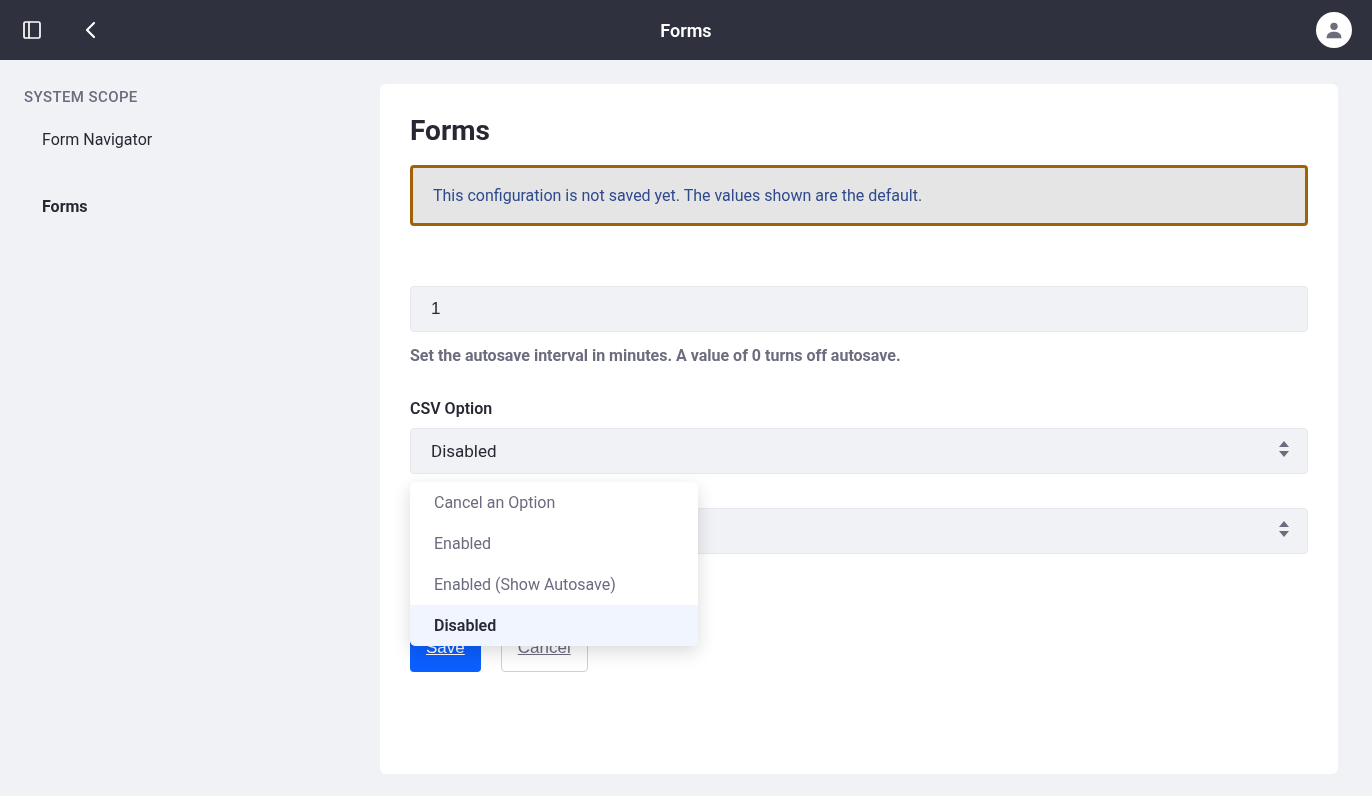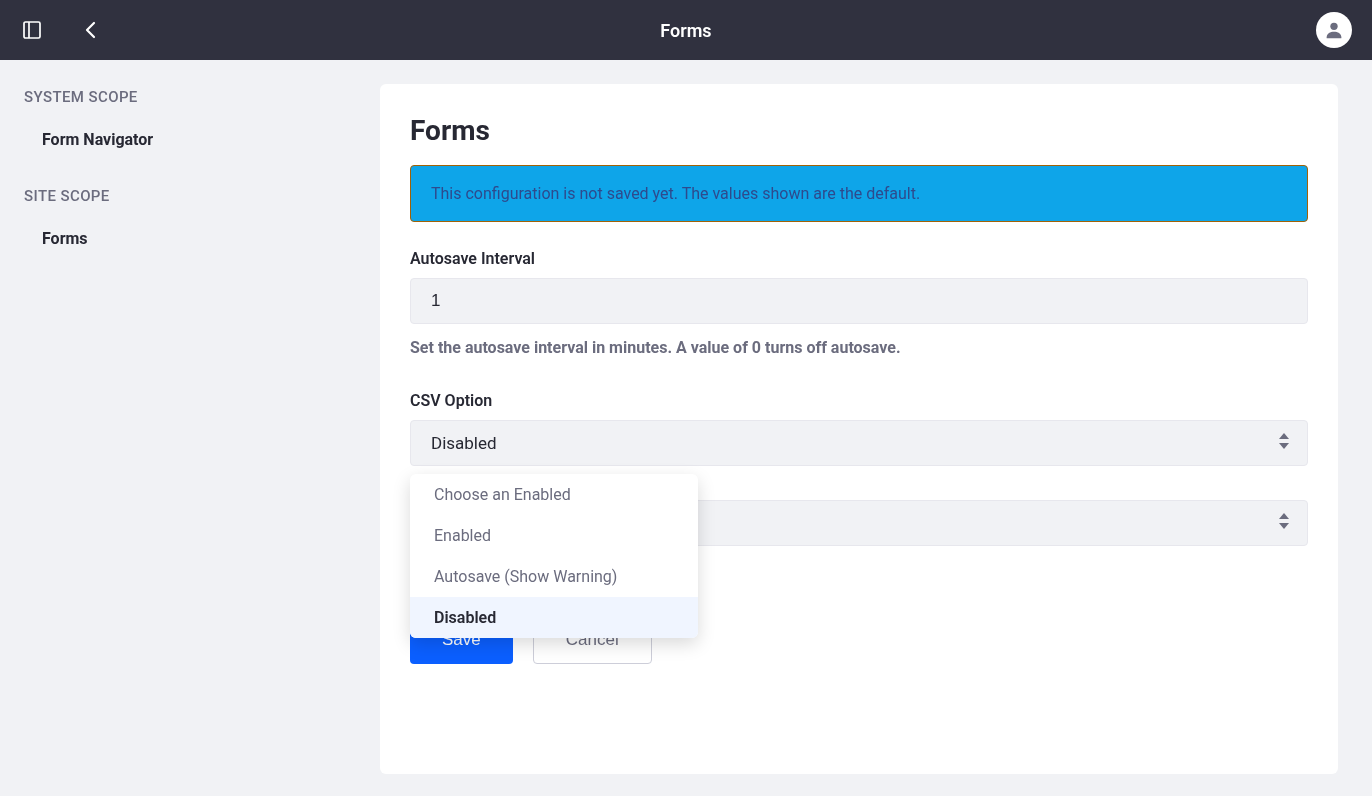--- a/index.html
+++ b/index.html
@@ -5,40 +5,40 @@
   * { box-sizing: border-box; margin: 0; padding: 0; }
   html, body { width: 1372px; height: 796px; font-family: -apple-system, "Segoe UI", Roboto, Helvetica, Arial, sans-serif; background: #f1f2f5; color: #272833; overflow: hidden; }
   .header { height: 60px; background: #30313f; display: flex; align-items: center; padding: 0 16px; position: relative; }
   .header-left { display: flex; align-items: center; gap: 28px; }
   .icon-btn { width: 32px; height: 32px; display: flex; align-items: center; justify-content: center; cursor: pointer; color: #fff; }
   .header-title { position: absolute; left: 50%; transform: translateX(-50%); color: #fff; font-weight: 600; font-size: 18px; }
   .avatar { width: 36px; height: 36px; border-radius: 50%; background: #fff; display: flex; align-items: center; justify-content: center; margin-left: auto; position: absolute; right: 20px; top: 12px; cursor: pointer; }
   .body { display: flex; height: calc(796px - 60px); }
   .sidebar { width: 380px; padding: 28px 24px; }
   .scope-label { text-transform: uppercase; color: #6b6c7e; font-size: 15px; letter-spacing: 0.4px; margin-bottom: 14px; font-weight: 500; }
-  .nav-item { padding: 10px 18px; font-size: 16px; color: #272833; cursor: pointer; border-radius: 4px; font-weight: bold; }
+  .nav-item { padding: 10px 18px; font-size: 16px; color: #272833; cursor: pointer; border-radius: 4px; }
   .nav-item.active { font-weight: 700; }
   .nav-group { margin-bottom: 28px; }
   .main { flex: 1; padding: 24px 34px 24px 0; }
   .panel { background: #fff; border-radius: 6px; padding: 30px 30px 36px 30px; min-height: 690px; position: relative; }
   .panel-title { font-size: 28px; font-weight: 700; margin-bottom: 18px; }
-  .info-alert { background: #0ea5e9; border: 1px solid #a16207; border-radius: 4px; padding: 18px 20px; color: #2e4a8d; font-size: 16px; margin-bottom: 27px; }
+  .info-alert { background: #e5e5e5; border: 3px solid #a16207; border-radius: 4px; padding: 18px 20px; color: #2e4a8d; font-size: 16px; margin-bottom: 60px; }
   .form-label { font-size: 16px; font-weight: 600; margin-bottom: 10px; display: block; }
   .text-input { width: 100%; height: 46px; border: 1px solid #e7e7ed; background: #f1f2f5; border-radius: 4px; padding: 0 20px; font-size: 17px; color: #272833; }
   .help-text { color: #6b6c7e; font-size: 16px; margin-top: 14px; font-weight: 700; }
   .field-group { margin-bottom: 34px; }
   .select-wrap { position: relative; width: 100%; }
   .select-display { width: 100%; height: 46px; border: 1px solid #e7e7ed; background: #f1f2f5; border-radius: 4px; padding: 0 20px; font-size: 17px; display: flex; align-items: center; cursor: pointer; }
   .select-caret { position: absolute; right: 18px; top: 50%; transform: translateY(-50%); pointer-events: none; color:#6b6c7e; }
   .dropdown { position: absolute; left: 0; top: 54px; width: 288px; background: #fff; border-radius: 6px; box-shadow: 0 6px 18px rgba(0,0,0,0.15); overflow: hidden; z-index: 20; }
   .dropdown-item { padding: 11px 24px; font-size: 16px; color: #6b6c7e; cursor: pointer; }
   .dropdown-item.selected { background: #f0f5ff; color: #272833; font-weight: 600; }
   .second-select-field { margin-bottom: 70px; }
   .btn-row { display: flex; gap: 20px; }
-  .btn { height: 48px; padding: 0 32px; border-radius: 4px; font-size: 17px; cursor: pointer; display: inline-flex; align-items: center; justify-content: center; }
+  .btn { height: 48px; padding: 0 16px; border-radius: 4px; font-size: 17px; cursor: pointer; display: inline-flex; align-items: center; justify-content: center; text-decoration: underline; }
   .btn-primary { background: #0b5fff; color: #fff; border: none; font-weight: 500; }
   .btn-secondary { background: #fff; color: #6b6c7e; border: 1px solid #cdced9; text-align: center; }
 </style>
 </head>
 <body>
 
 <div class="header">
   <div class="header-left">
     <div class="icon-btn">
       <svg width="20" height="20" viewBox="0 0 20 20" fill="none" stroke="currentColor" stroke-width="1.7">
@@ -61,52 +61,50 @@
   </div>
 </div>
 
 <div class="body">
   <div class="sidebar">
     <div class="nav-group">
       <div class="scope-label">SYSTEM SCOPE</div>
       <div class="nav-item">Form Navigator</div>
     </div>
     <div class="nav-group">
-      <div class="scope-label">SITE SCOPE</div>
       <div class="nav-item active">Forms</div>
     </div>
   </div>
 
   <div class="main">
     <div class="panel">
       <h1 class="panel-title">Forms</h1>
       <div class="info-alert">This configuration is not saved yet. The values shown are the default.</div>
 
       <div class="field-group">
-        <label class="form-label">Autosave Interval</label>
         <input class="text-input" type="text" value="1" style="">
         <div class="help-text">Set the autosave interval in minutes. A value of 0 turns off autosave.</div>
       </div>
 
       <div class="field-group">
         <label class="form-label">CSV Option</label>
         <div class="select-wrap">
           <div class="select-display">
             <span>Disabled</span>
           </div>
           <span class="select-caret">
             <svg width="12" height="16" viewBox="0 0 12 16" fill="currentColor">
               <polygon points="6,0 11,6 1,6"></polygon>
               <polygon points="6,16 11,10 1,10"></polygon>
             </svg>
           </span>
           <div class="dropdown">
-            <div class="dropdown-item">Choose an Enabled</div>
+            <div class="dropdown-item">Cancel an Option</div>
             <div class="dropdown-item">Enabled</div>
-            <div class="dropdown-item">Autosave (Show Warning)</div>
+            <div class="dropdown-item">Enabled (Show Autosave)</div>
             <div class="dropdown-item selected">Disabled</div>
           </div>
         </div>
       </div>
 
       <div class="field-group second-select-field">
         <div class="select-wrap">
           <div class="select-display"></div>
           <span class="select-caret">
             <svg width="12" height="16" viewBox="0 0 12 16" fill="currentColor">

